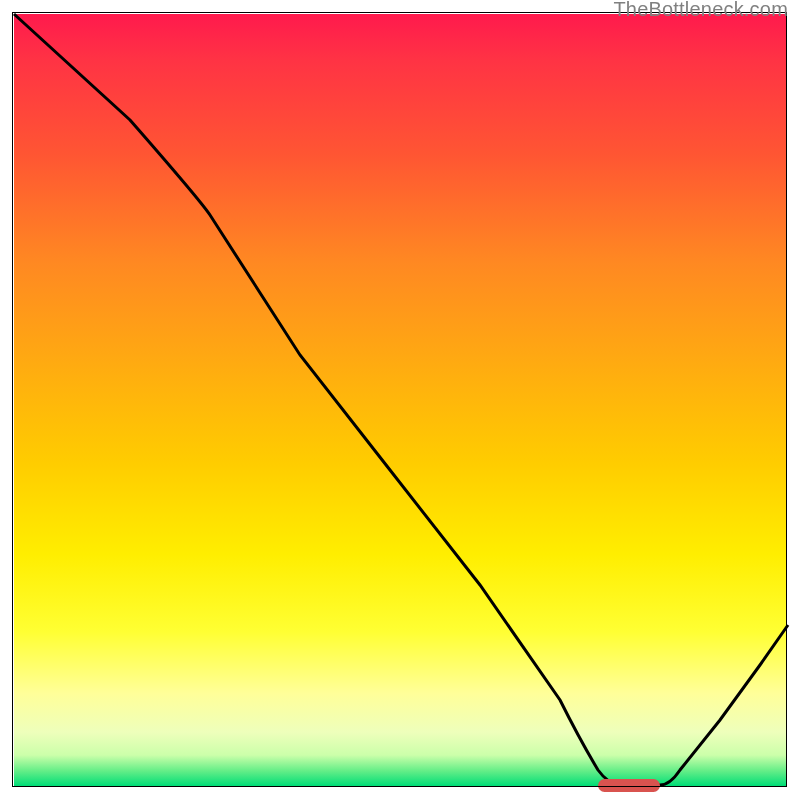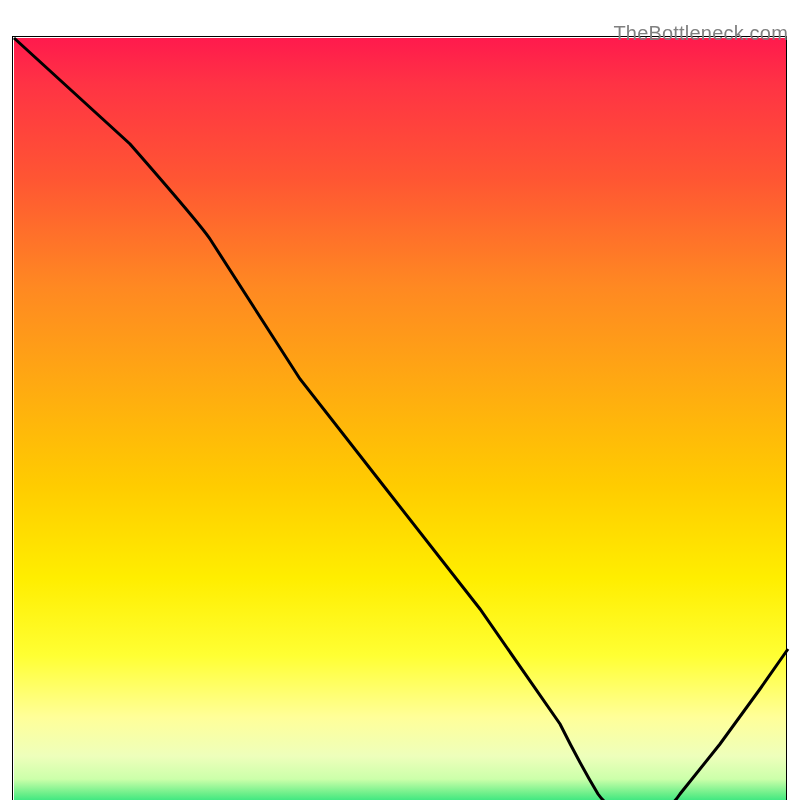--- a/index.html
+++ b/index.html
@@ -8,21 +8,20 @@
     width: 800px;
     height: 800px;
     overflow: hidden;
     background: #ffffff;
     font-family: Arial, Helvetica, sans-serif;
   }
   .chart-container {
     position: relative;
     width: 800px;
     height: 616px;
-    margin-top: 24px;
   }
   .gradient-bg {
     position: absolute;
     left: 14px;
     top: 14px;
     width: 772px;
     height: 772px;
     background: linear-gradient(to bottom,
       #ff1a4d 0%,
       #ff3344 6%,

